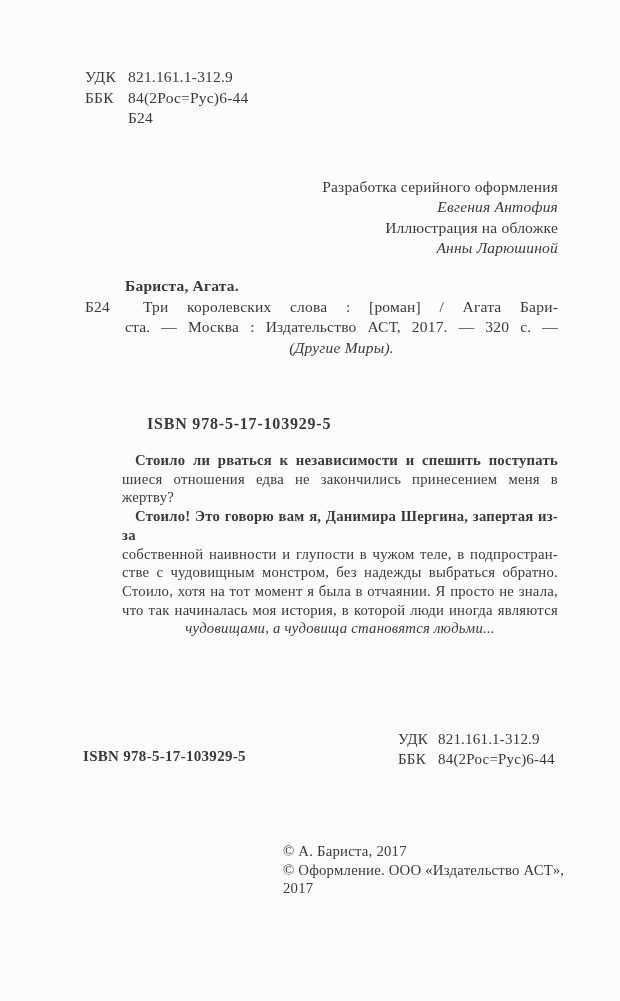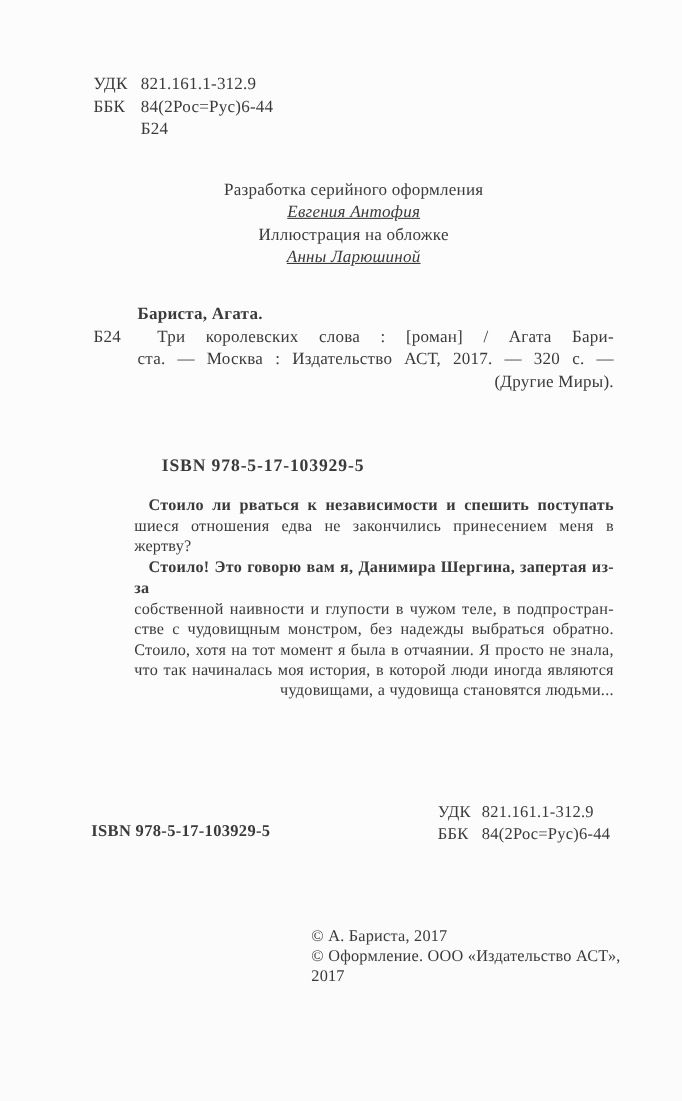--- a/index.html
+++ b/index.html
@@ -31,28 +31,28 @@
   }
   .code-row { display: flex; }
   .code-row .code-label {
     width: 43px;
     flex: 0 0 43px;
   }
   
   .credits {
     position: absolute;
     left: 85px;
-    top: 163px;
+    top: 177px;
     width: 473px;
-    text-align: center;
+    text-align: right;
     font-size: 15.5px;
     line-height: 20.3px;
     letter-spacing: 0.2px;
   }
-  .credits .italic { font-style: italic; text-decoration: underline; }
+  .credits .italic { font-style: italic; }
   
   .catalog {
     position: absolute;
     left: 85px;
     top: 276px;
     width: 473px;
     font-size: 15.5px;
     line-height: 20.6px;
     letter-spacing: 0.2px;
   }
@@ -71,21 +71,21 @@
   }
   .catalog .entry-text {
     margin-left: 40px;
     width: 433px;
   }
   
   .jl {
     text-align: justify;
     text-align-last: justify;
   }
-  .pl { text-align: right; }
+  .pl { text-align: center; font-style: italic; }
   .ind-cat { text-indent: 18px; }
   .ind-ann { text-indent: 13px; font-weight: bold; }
   
   .isbn-main {
     position: absolute;
     left: 147px;
     top: 415px;
     font-size: 16px;
     font-weight: bold;
     letter-spacing: 0.8px;

